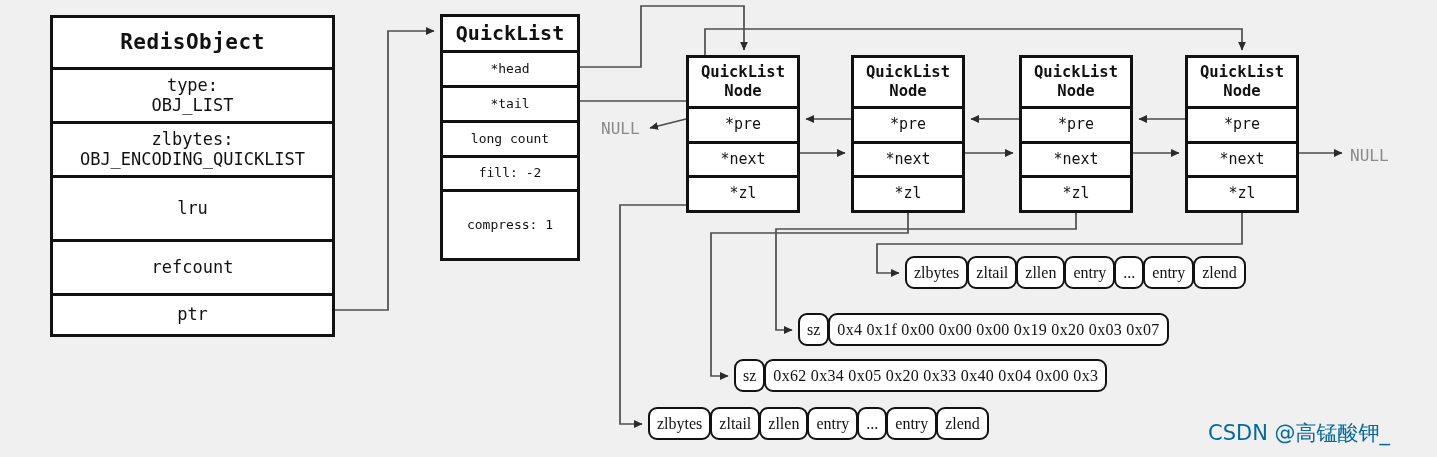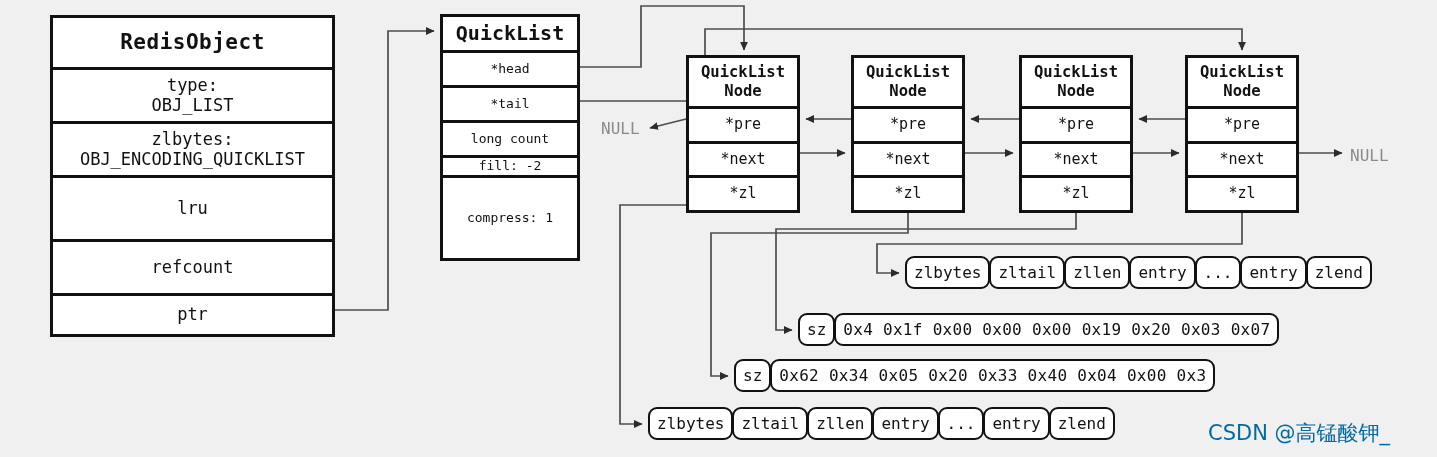--- a/index.html
+++ b/index.html
@@ -59,20 +59,21 @@
   .cell{
     background:#fff;
     border:2.5px solid #111;
     border-radius:9px;
     box-sizing:border-box;
     display:flex;align-items:center;justify-content:center;
     font-size:16px;color:#111;
     padding:4px 7px;
     height:33px;
     white-space:pre;
+    font-family:Liberation Serif, serif;
   }
   .cell + .cell{margin-left:-1px;}
   #ziplist-top{left:905px;top:256px;}
   #ziplist-bottom{left:648px;top:407px;}
   #bytes-row-1{left:798px;top:313px;}
   #bytes-row-2{left:734px;top:359px;}
   #bytes-row-1 .hex,#bytes-row-2 .hex{letter-spacing:.3px;}
 
   
   .nulllbl{
@@ -136,21 +137,21 @@
     <div class="row" style="height:64px">lru</div>
     <div class="row" style="height:54px">refcount</div>
     <div class="row" style="flex:1">ptr</div>
   </div>
 
   <div class="struct" id="quicklist">
     <div class="row title" style="height:36px">QuickList</div>
     <div class="row" style="height:35px">*head</div>
     <div class="row" style="height:35px">*tail</div>
     <div class="row" style="height:35px">long count</div>
-    <div class="row" style="height:20px">fill: -2</div>
+    <div class="row" style="height:34px">fill: -2</div>
     <div class="row" style="flex:1">compress: 1</div>
   </div>
 
   <div class="struct qlnode" id="qlnode1">
     <div class="row title" style="height:51px">QuickList
 Node</div>
     <div class="row" style="height:35px">*pre</div>
     <div class="row" style="height:34px">*next</div>
     <div class="row" style="flex:1">*zl</div>
   </div>

